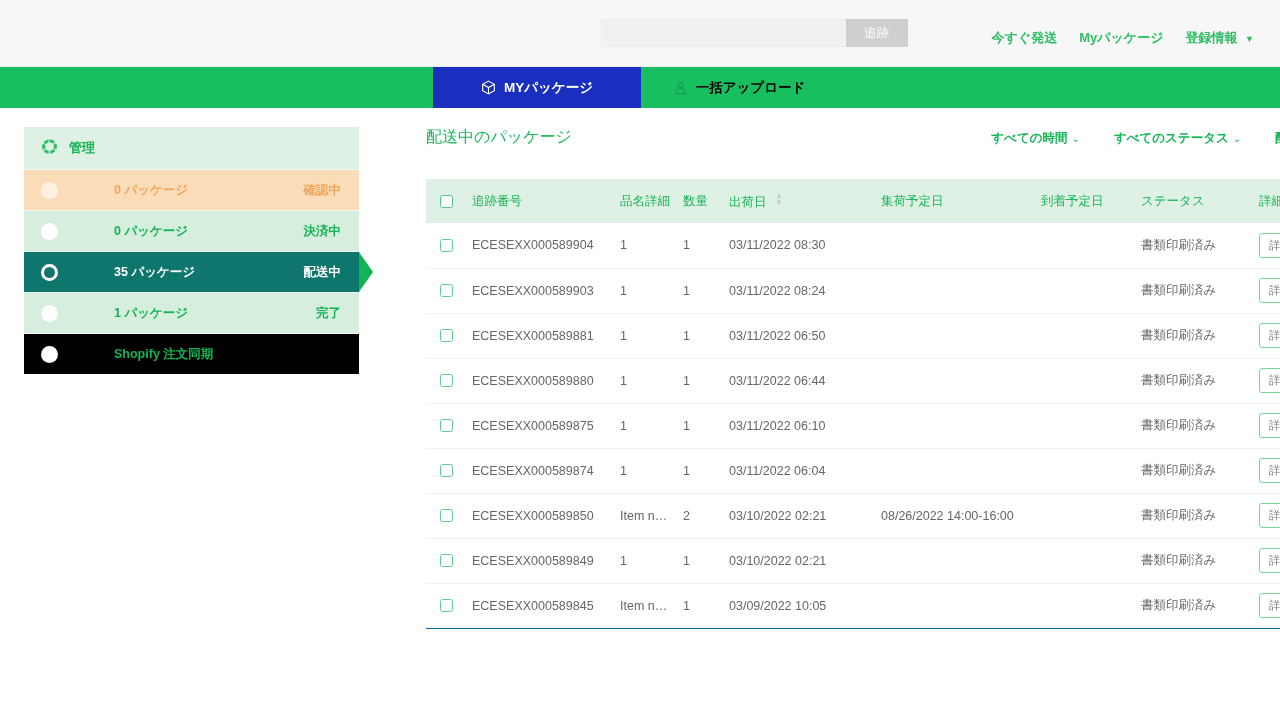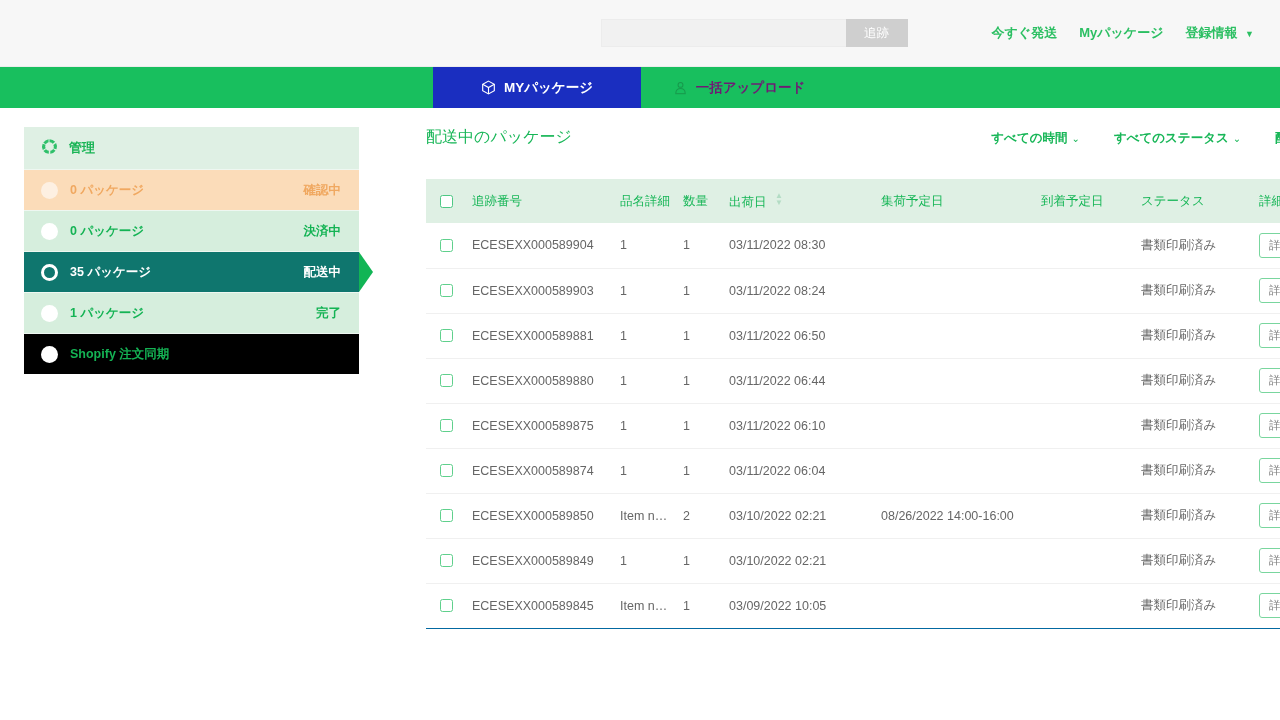--- a/index.html
+++ b/index.html
@@ -23,21 +23,21 @@
     margin-left: 30px;
     width: 115px; height: 44px;
     position: relative;
     display: block;
   }
   .logo svg { display: block; }
 
   .header-right {
     margin-left: auto;
     display: flex;
-    align-items: center;
+    align-items: flex-end;
     gap: 0;
     padding-right: 26px;
   }
   .search-wrap { display: flex; align-items: center; margin-right: 62px; }
   .search-input {
     width: 245px; height: 28px;
     background: #f1f1f1;
     border: 1px solid #ececec;
     border-right: none;
     outline: none;
@@ -77,21 +77,21 @@
   .tab {
     display: flex; align-items: center; justify-content: center;
     gap: 8px;
     padding: 0 28px;
     font-size: 13.5px;
     font-weight: bold;
     cursor: pointer;
     color: #e7f7ee;
   }
   .tab.active { background: #1a2ec0; color: #ffffff; min-width: 208px; }
-  .tab.inactive { color: #701a75; min-width: 196px; }
+  .tab.inactive { color: #000000; min-width: 196px; }
   .tab svg { display:block; }
 
   
   .body-wrap { display: flex; align-items: flex-start; gap: 39px; }
 
   
   .sidebar {
     width: 335px;
     margin: 19px 0 0 24px;
     background: #dff0e4;
@@ -114,21 +114,21 @@
   }
   .side-row .dot {
     width: 17px; height: 17px; border-radius: 50%;
     background: #ffffff; flex: 0 0 auto; margin-right: 12px;
   }
   .side-row .ring {
     width: 17px; height: 17px; border-radius: 50%;
     background: transparent; border: 3.5px solid #ffffff;
     flex: 0 0 auto; margin-right: 12px;
   }
-  .side-row .txt { font-size: 12.5px; font-weight: bold; color: #14b354; }
+  .side-row .txt { font-size: 12.5px; font-weight: bold; color: #14b354; margin-left: 44px; }
   .side-row .state { margin-left: auto; font-size: 12.5px; font-weight: bold; color: #14b354; }
 
   .side-row.pending { background: #fbdcb9; }
   .side-row.pending .txt, .side-row.pending .state { color: #f0a860; }
   .side-row.pending .dot { background: #fdf0e2; }
 
   .side-row.plain { background: #d6eedd; }
   .side-row.active { background: #0f766e; }
   .side-row.active .txt, .side-row.active .state { color: #ffffff; }
   .side-row.active::after {

